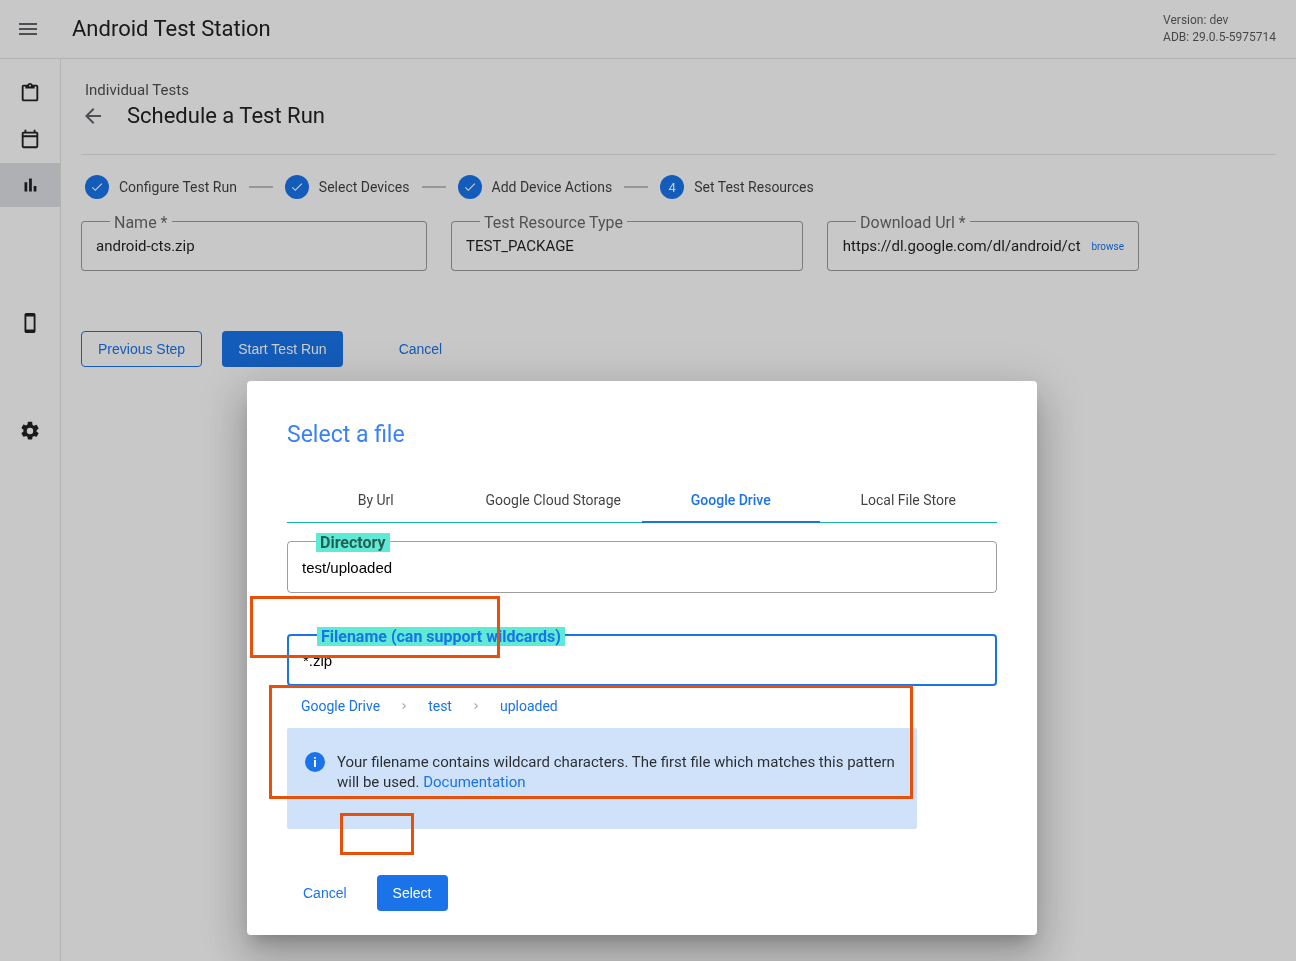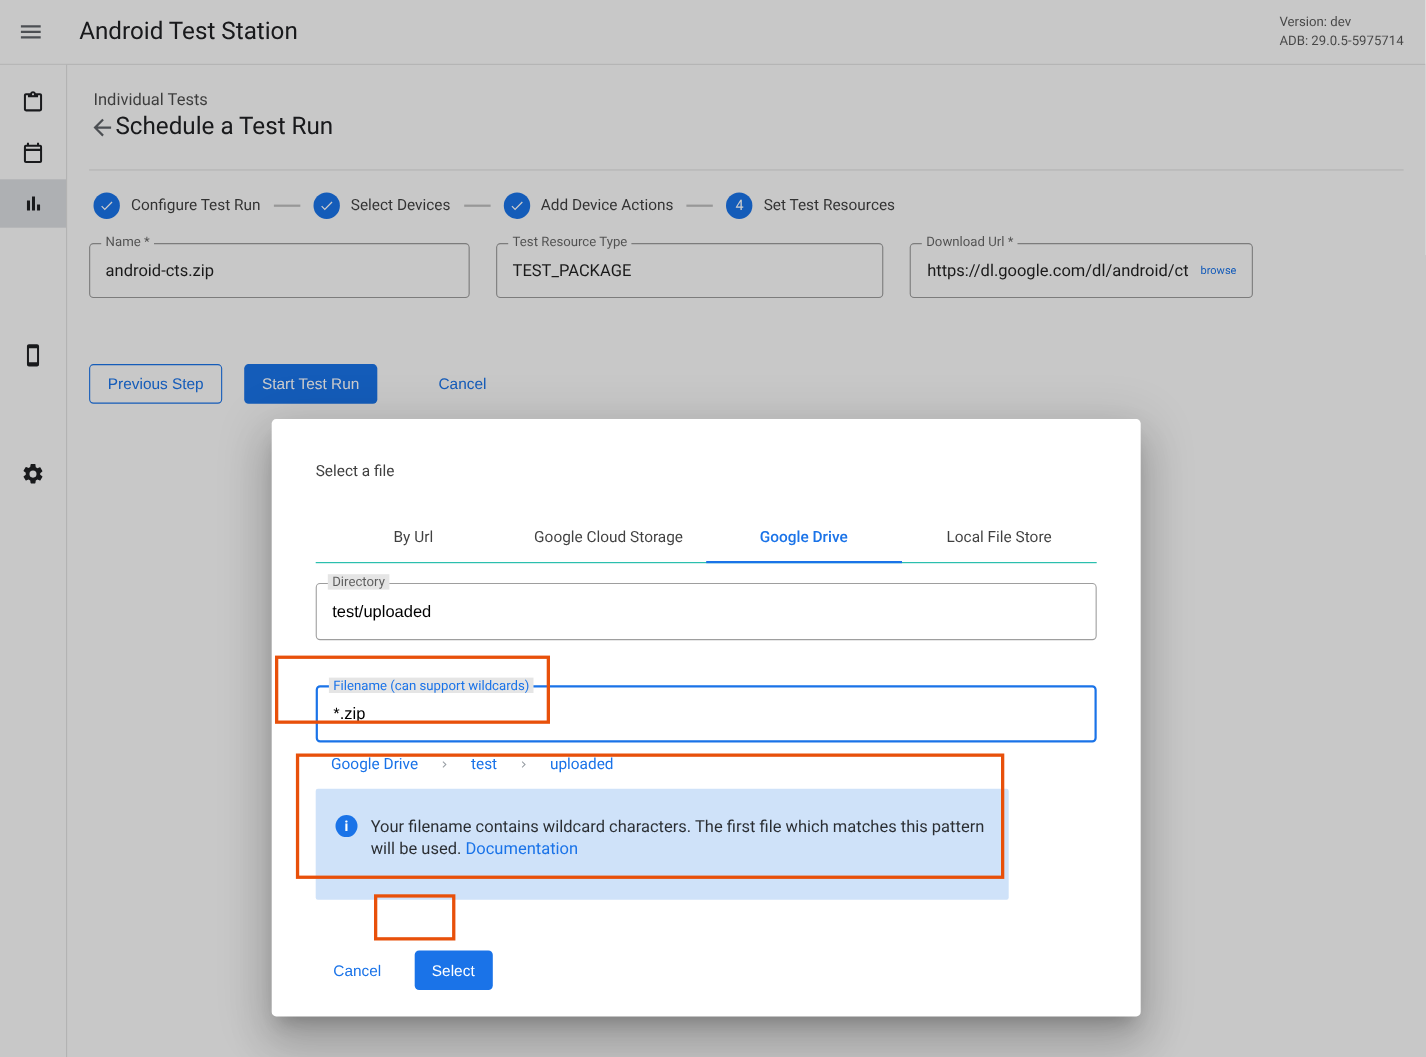--- a/index.html
+++ b/index.html
@@ -69,20 +69,21 @@
   }
   .breadcrumb-title {
     font-size: 15px;
     color: rgba(0,0,0,0.70);
     margin-bottom: 4px;
     padding-left: 4px;
   }
   .page-title-row {
     display: flex;
     align-items: center;
+    gap: 22px;
     margin-bottom: 26px;
   }
   .back-arrow {
     width: 24px; height:24px;
     fill: #5f6368;
     cursor: pointer;
   }
   .page-title {
     font-size: 22px;
     font-weight: 400;
@@ -133,24 +134,24 @@
     align-items: center;
     padding: 0 14px;
     background: #fafafa;
   }
   .mat-field.wide1 { width: 346px; }
   .mat-field.wide2 { width: 352px; }
   .mat-field.wide3 { width: 312px; text-align: center; }
   .mat-label {
     position: absolute;
     top: -9px;
-    left: 10px;
+    left: 28px;
     background: #fafafa;
     padding: 0 4px;
-    font-size: 12px;
+    font-size: 16px;
     color: rgba(0,0,0,0.60);
   }
   .mat-field-value {
     font-size: 15px;
     color: rgba(0,0,0,0.87);
     border: none;
     outline: none;
     background: transparent;
     width: 100%;
     white-space: nowrap;
@@ -206,23 +207,23 @@
     top: 381px;
     width: 790px;
     background: #fff;
     border-radius: 4px;
     box-shadow: 0 11px 15px -7px rgba(0,0,0,0.2),
                 0 24px 38px 3px rgba(0,0,0,0.14),
                 0 9px 46px 8px rgba(0,0,0,0.12);
     padding: 40px 40px 24px 40px;
   }
   .dialog-title {
-    font-size: 14px;
+    font-size: 23px;
     font-weight: 400;
-    color: #404040;
+    color: #3b82f6;
     margin-bottom: 30px;
   }
   .tabs {
     display: flex;
     border-bottom: 1px solid #14b8a6;
   }
   .tab {
     flex: 1;
     text-align: center;
     font-size: 14px;
@@ -245,21 +246,21 @@
   .dialog-field {
     position: relative;
     border: 1px solid rgba(0,0,0,0.38);
     border-radius: 4px;
     height: 52px;
     margin-top: 18px;
     display: flex;
     align-items: center;
     padding: 0 14px;
   }
-  .dialog-field .mat-label { background: #e5e5e5; }
+  .dialog-field .mat-label { background: #5eead4; font-weight: bold; }
   .dialog-field.focused {
     border: 2px solid #1a73e8;
     margin-top: 41px;
   }
   .dialog-field.focused .mat-label {
     color: #1a73e8;
   }
   .field-input {
     border: none;
     outline: none;

